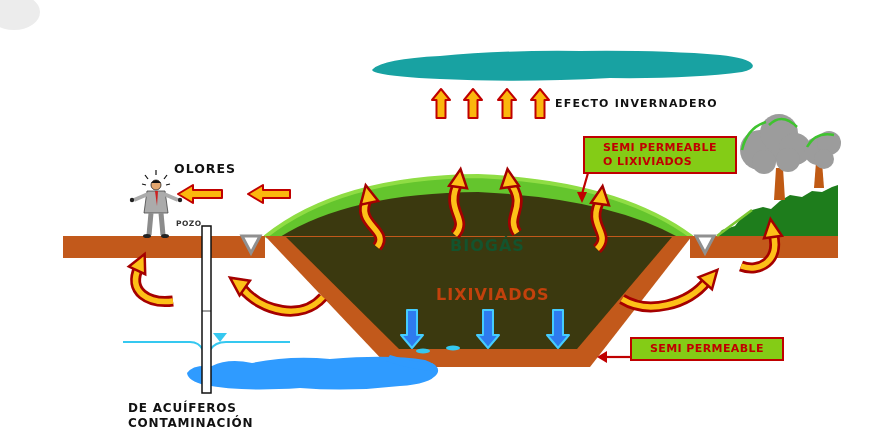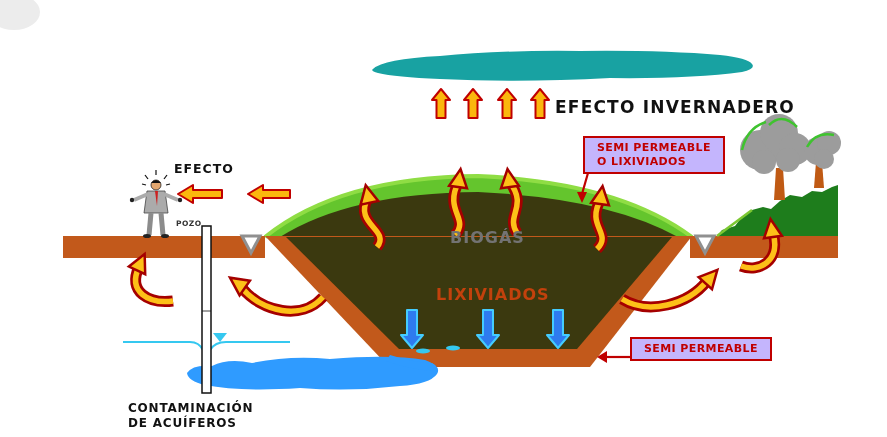--- a/index.html
+++ b/index.html
@@ -1,27 +1,27 @@
 <!DOCTYPE html>
 <html><head>
 <meta charset="utf-8">
 <style>
   html,body{margin:0;padding:0;background:#fff;}
   .stage{position:relative;width:887px;height:437px;background:#ffffff;overflow:hidden;
          font-family:"DejaVu Sans","Liberation Sans",sans-serif;}
   .stage svg{position:absolute;left:0;top:0;}
   .lbl{position:absolute;font-weight:bold;color:#111;white-space:nowrap;}
-  .lbl-efecto{left:555px;top:97px;font-size:17px;letter-spacing:1.2px;}
+  .lbl-efecto{left:555px;top:97px;font-size:11px;letter-spacing:1.2px;}
   .lbl-olores{left:174px;top:161px;font-size:12.5px;letter-spacing:1px;}
   .lbl-pozo{left:176px;top:219px;font-size:7.5px;letter-spacing:0.5px;color:#333;}
-  .lbl-biogas{left:450px;top:228px;font-size:16px;letter-spacing:1px;color:#737373;}
+  .lbl-biogas{left:450px;top:236px;font-size:16px;letter-spacing:1px;color:#14532d;}
   .lbl-lixiviados{left:436px;top:285px;font-size:16px;letter-spacing:1px;color:#c2410c;}
   .lbl-contam{left:128px;top:401px;font-size:12px;letter-spacing:0.8px;line-height:14.5px;white-space:normal;width:140px;}
   .redbox{position:absolute;border:2px solid #C00000;color:#C00000;font-weight:bold;
-          font-size:11px;letter-spacing:0.4px;padding:3px 12px;line-height:14px;background:#c4b5fd;white-space:nowrap;}
+          font-size:11px;letter-spacing:0.4px;padding:3px 18px;line-height:14px;background:#84cc16;white-space:nowrap;}
   .redbox-top{left:583px;top:136px;}
   .redbox-bottom{left:630px;top:337px;}
 </style>
 </head>
 <body>
 
 <div class="stage">
 
 <svg width="887" height="437" viewBox="0 0 887 437">
 
@@ -177,27 +177,27 @@
     <path d="M588,173 L582,194" stroke="#C00000" stroke-width="2.2" fill="none"></path>
     <path d="M582,203 L577,192 L587,192 Z" fill="#C00000"></path>
   </g>
   <g>
     <path d="M630,357 L606,357" stroke="#C00000" stroke-width="2.2" fill="none"></path>
     <path d="M597,357 L607,351 L607,363 Z" fill="#C00000"></path>
   </g>
 </svg>
 
 <div class="lbl lbl-efecto">EFECTO INVERNADERO</div>
-<div class="lbl lbl-olores">EFECTO</div>
+<div class="lbl lbl-olores">OLORES</div>
 <div class="lbl lbl-pozo">POZO</div>
 <div class="lbl lbl-biogas">BIOGÁS</div>
 <div class="lbl lbl-lixiviados">LIXIVIADOS</div>
 <div class="lbl lbl-contam">
+  <div>DE ACUÍFEROS</div>
   <div>CONTAMINACIÓN</div>
-  <div>DE ACUÍFEROS</div>
 </div>
 <div class="redbox redbox-top">
   <div>SEMI PERMEABLE</div>
   <div>O LIXIVIADOS</div>
 </div>
 <div class="redbox redbox-bottom">SEMI PERMEABLE</div>
 
 </div>
 
 </body></html>

